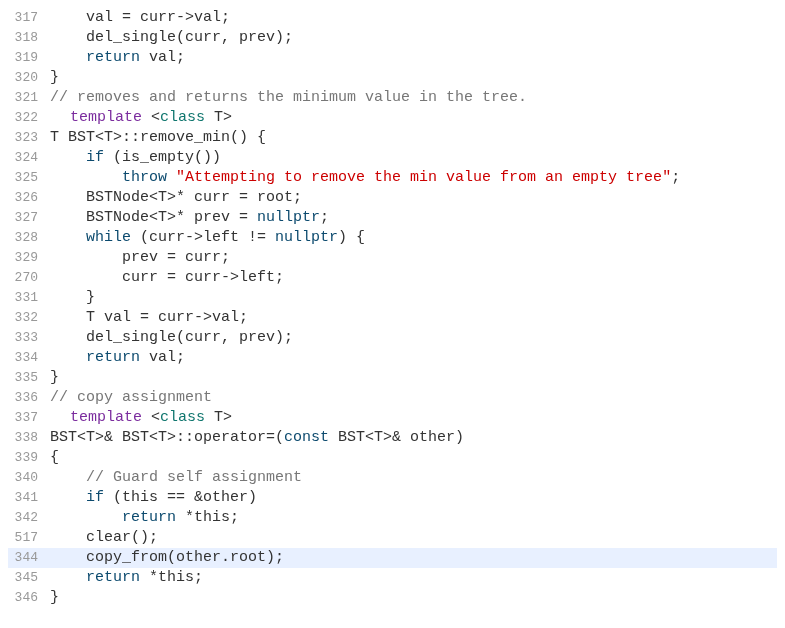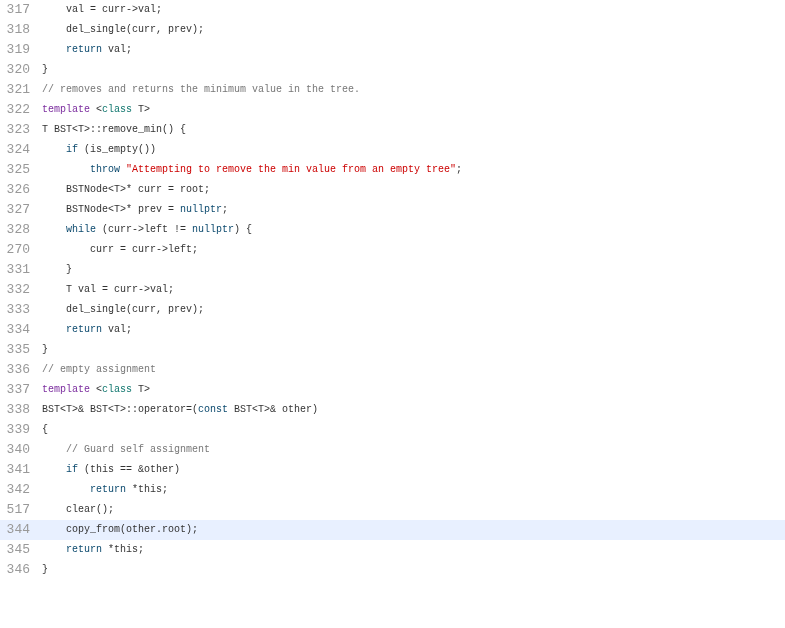--- a/index.html
+++ b/index.html
@@ -9,50 +9,50 @@
       font-size: 13px;
       line-height: 20px;
       color: #333;
       overflow: hidden;
     }
     .code-container {
       width: 785px;
       height: 628px;
       overflow: hidden;
       background: #ffffff;
-      padding: 0;
+      padding: 8px;
     }
     .code-line {
       display: flex;
       align-items: flex-start;
       min-height: 20px;
       padding: 0;
     }
     .line-number {
       width: 42px;
       min-width: 42px;
       text-align: right;
       padding-right: 12px;
       color: #999;
       user-select: none;
       font-size: 13px;
       line-height: 20px;
     }
     .line-content {
       flex: 1;
       white-space: pre;
-      font-size: 10px;
+      font-size: 15px;
       line-height: 20px;
     }
     
     .kw { color: #0c4a6e; } 
     .comment { color: #777777; }
     .str { color: #cc0000; }
     .plain { color: #333333; }
-    .template-kw { color: #7b2c9e; }
+    .template-kw { color: #7b2c9e; margin-left: 20px; }
     .class-kw { color: #0f766e; }
     .highlight-line {
       background: #e8f0ff;
       align-items: flex-end;
     }
   </style>
 </head>
 <body>
 
 <div class="code-container">
@@ -98,20 +98,24 @@
     </div>
     <div class="code-line">
       <span class="line-number">327</span>
       <span class="line-content"><span class="plain">    BSTNode&lt;T&gt;* prev = </span><span class="kw">nullptr</span><span class="plain">;</span></span>
     </div>
     <div class="code-line">
       <span class="line-number">328</span>
       <span class="line-content"><span class="plain">    </span><span class="kw">while</span><span class="plain"> (curr-&gt;left != </span><span class="kw">nullptr</span><span class="plain">) {</span></span>
     </div>
     <div class="code-line">
+      <span class="line-number">329</span>
+      <span class="line-content"><span class="plain">        prev = curr;</span></span>
+    </div>
+    <div class="code-line">
       <span class="line-number">270</span>
       <span class="line-content"><span class="plain">        curr = curr-&gt;left;</span></span>
     </div>
     <div class="code-line">
       <span class="line-number">331</span>
       <span class="line-content"><span class="plain">    }</span></span>
     </div>
     <div class="code-line">
       <span class="line-number">332</span>
       <span class="line-content"><span class="plain">    T val = curr-&gt;val;</span></span>
@@ -123,21 +127,21 @@
     <div class="code-line">
       <span class="line-number">334</span>
       <span class="line-content"><span class="plain">    </span><span class="kw">return</span><span class="plain"> val;</span></span>
     </div>
     <div class="code-line">
       <span class="line-number">335</span>
       <span class="line-content"><span class="plain">}</span></span>
     </div>
     <div class="code-line">
       <span class="line-number">336</span>
-      <span class="line-content"><span class="comment">// empty assignment</span></span>
+      <span class="line-content"><span class="comment">// copy assignment</span></span>
     </div>
     <div class="code-line">
       <span class="line-number">337</span>
       <span class="line-content"><span class="template-kw">template</span><span class="plain"> &lt;</span><span class="class-kw">class</span><span class="plain"> T&gt;</span></span>
     </div>
     <div class="code-line">
       <span class="line-number">338</span>
       <span class="line-content"><span class="plain">BST&lt;T&gt;&amp; BST&lt;T&gt;::operator=(</span><span class="kw">const</span><span class="plain"> BST&lt;T&gt;&amp; other)</span></span>
     </div>
     <div class="code-line">

